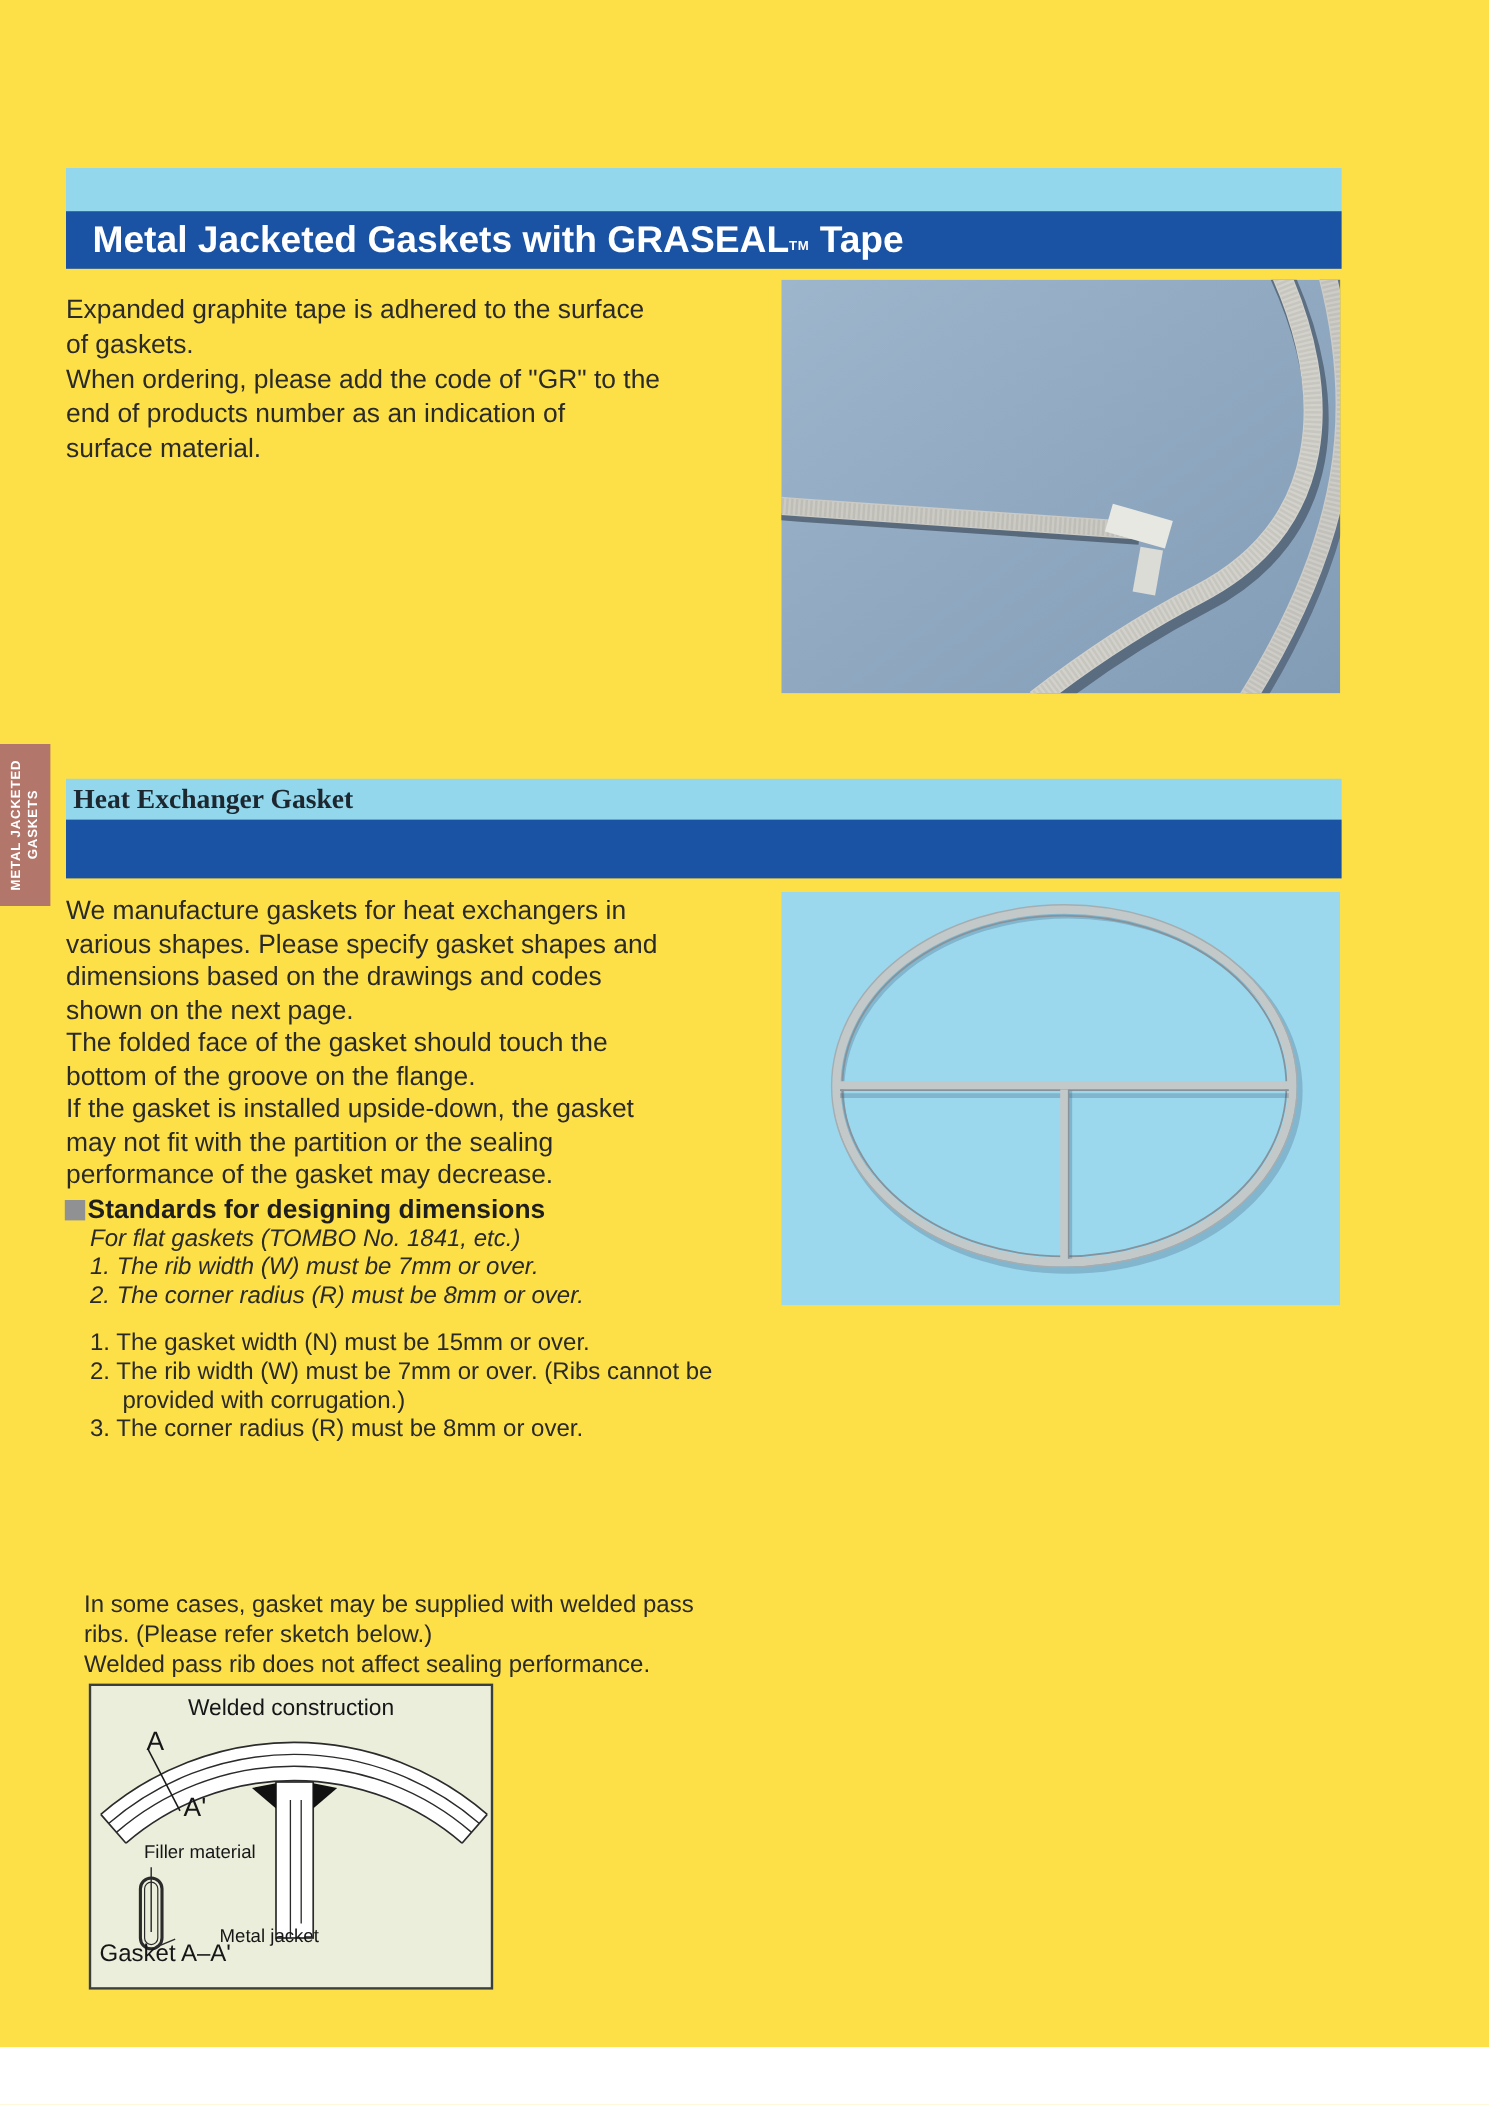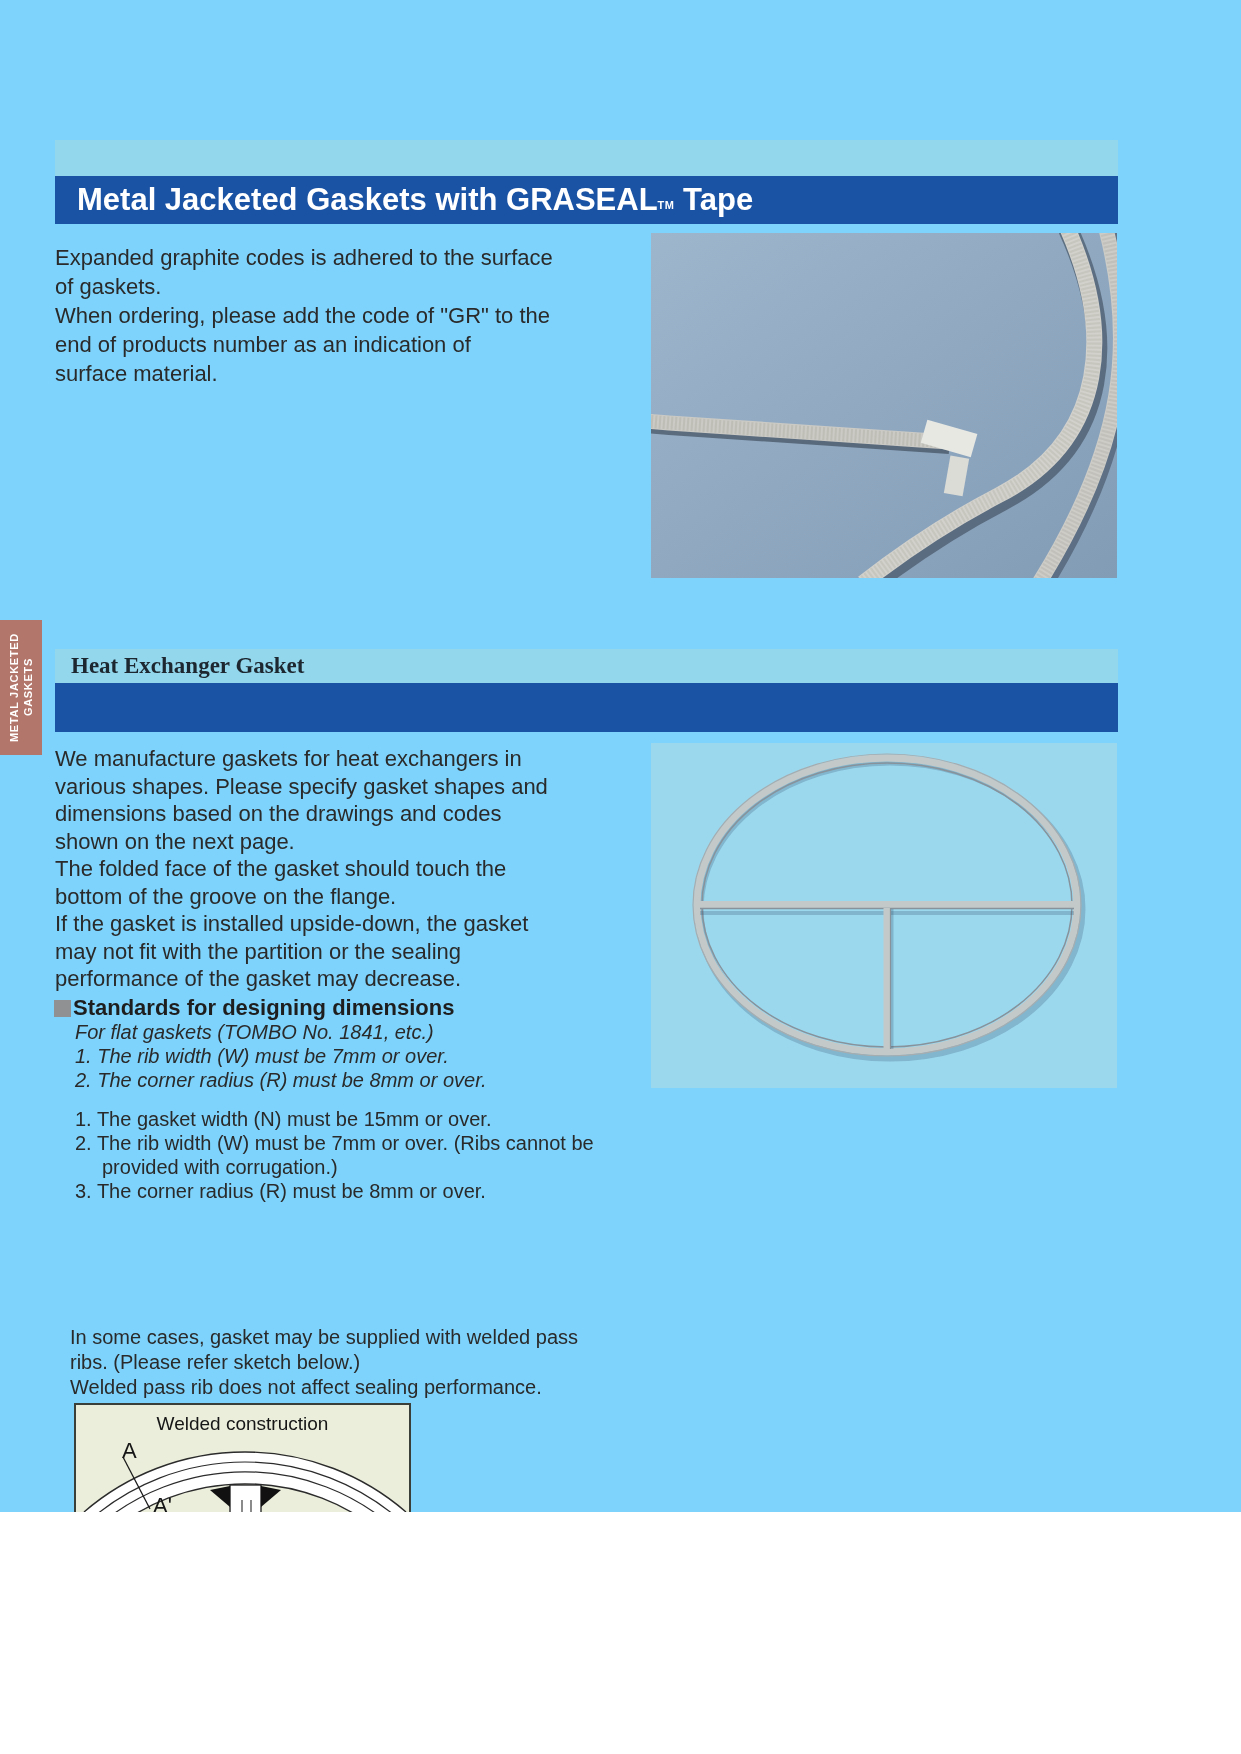--- a/index.html
+++ b/index.html
@@ -1,16 +1,16 @@
 <!DOCTYPE html>
 <html><head>
 <meta charset="utf-8">
 <style>
   html,body{margin:0;padding:0;background:#fff;}
-  .page{position:relative;width:1241px;height:1512px;background:#7dd3fc;overflow:hidden;
+  .page{position:relative;width:1241px;height:1706px;background:#fde047;overflow:hidden;
         font-family:"Liberation Sans",sans-serif;color:#2a2a2a;}
   .abs{position:absolute;}
 
   
   .top-strip{left:55px;top:140px;width:1063px;height:36px;background:#92d7ec;}
   .title-bar{left:55px;top:176px;width:1063px;height:48px;background:#1a52a4;color:#ffffff;
              font-weight:bold;font-size:31px;line-height:48px;padding-left:22px;box-sizing:border-box;}
   .tm{font-size:11px;font-weight:bold;vertical-align:top;position:relative;top:5px;letter-spacing:0.5px;}
 
   .intro{left:55px;top:243px;width:600px;font-size:22px;line-height:29px;white-space:pre-line;}
@@ -22,21 +22,21 @@
 
   
   .tab{left:0;top:620px;width:42px;height:135px;background:#b3766a;display:flex;flex-direction:row;
        align-items:center;justify-content:center;gap:1px;}
   .tab .vline{writing-mode:vertical-rl;transform:rotate(180deg);color:#fff;font-weight:bold;
        font-size:11px;letter-spacing:0.7px;line-height:13px;}
 
   
   .heat-strip{left:55px;top:649px;width:1063px;height:34px;background:#92d7ec;
               font-family:"Liberation Serif",serif;font-weight:bold;font-size:23px;line-height:34px;
-              padding-left:16px;box-sizing:border-box;color:#1d2730;}
+              padding-left:6px;box-sizing:border-box;color:#1d2730;}
   .heat-bar{left:55px;top:683px;width:1063px;height:49px;background:#1a52a4;}
   .heat-para{left:55px;top:745px;width:620px;font-size:22px;line-height:27.5px;white-space:pre-line;}
 
   
   .standards-heading{left:54px;top:995px;font-size:22px;font-weight:bold;display:flex;align-items:center;color:#1e1e1e;}
   .bullet{width:17px;height:17px;background:#8f9193;display:inline-block;margin-right:2px;flex:none;}
   .list{font-size:20px;line-height:24px;color:#2a2a2a;}
   .list .item{padding-left:27px;text-indent:-27px;white-space:pre-line;}
   #flat-list{left:75px;top:1020px;width:540px;font-style:italic;}
   #corr-list{left:75px;top:1107px;width:560px;}
@@ -58,21 +58,21 @@
   .page-num{left:22px;top:1707px;font-size:18px;color:#1b1b1b;font-stretch:condensed;}
 </style>
 </head>
 <body>
 
 <div class="page">
 
   <div class="abs top-strip"></div>
   <div class="abs title-bar"><span>Metal Jacketed Gaskets with GRASEAL</span><span class="tm">TM</span><span> Tape</span></div>
 
-  <div class="abs intro">Expanded graphite codes is adhered to the surface
+  <div class="abs intro">Expanded graphite tape is adhered to the surface
 of gaskets.
 When ordering, please add the code of "GR" to the
 end of products number as an indication of
 surface material.</div>
 
   <div class="abs photo" id="photo1">
     <svg width="466" height="345" viewBox="0 0 466 345">
       <defs>
         <linearGradient id="p1g" x1="0" y1="0" x2="1" y2="1">
           <stop offset="0" stop-color="#9db6cc"></stop>

